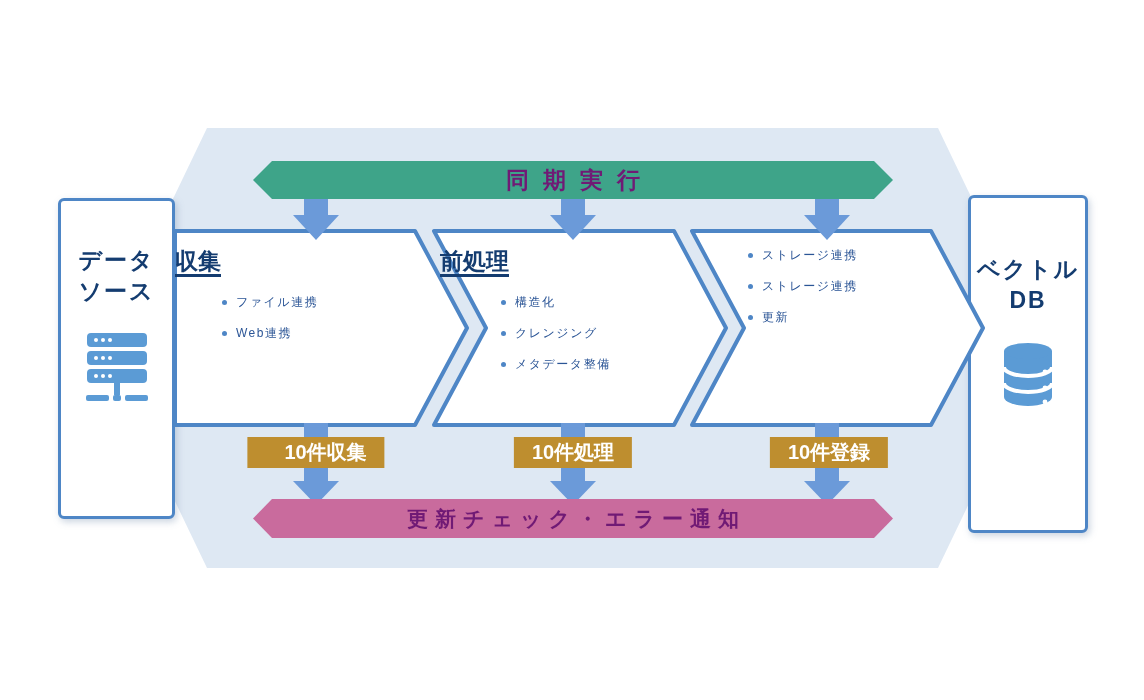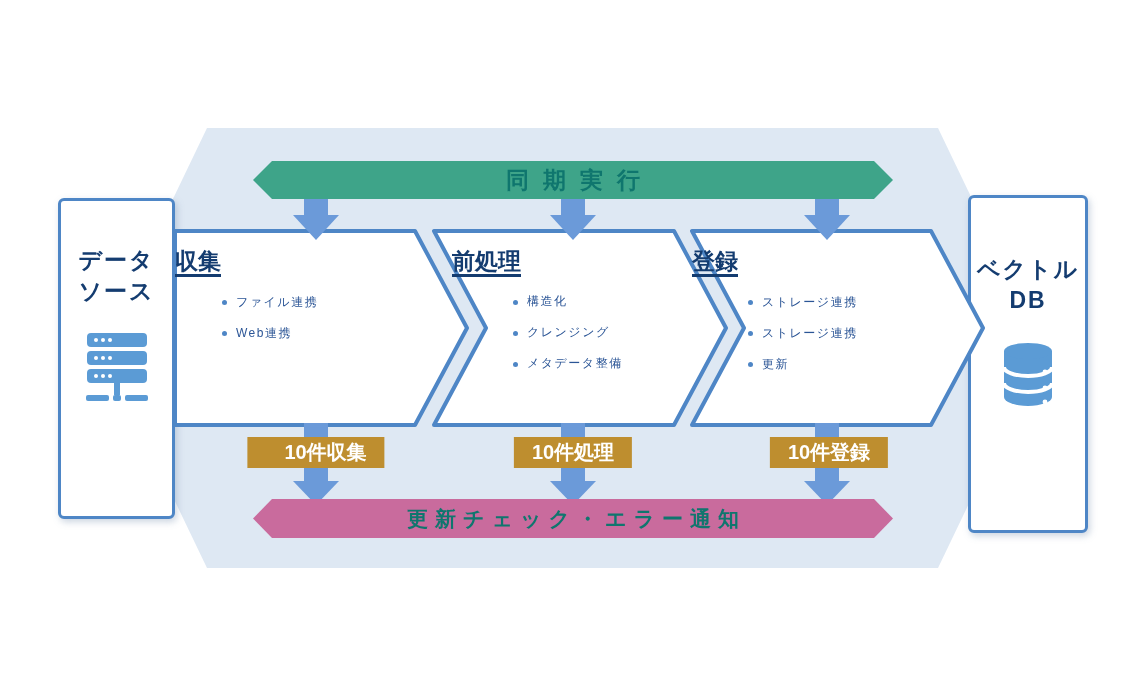--- a/index.html
+++ b/index.html
@@ -27,21 +27,21 @@
     text-align:center;letter-spacing:2px;
   }
   .box-title span{display:block;}
   .side-box svg.box-icon{margin-top:26px;}
   
   svg.shapes{position:absolute;left:0;top:0;z-index:2;pointer-events:none;}
   
   .overlay{position:absolute;z-index:3;}
   .banner-label{
     display:flex;align-items:center;justify-content:center;
-    color:#0f766e;font-weight:bold;
+    color:#701a75;font-weight:bold;
   }
   .banner-label.top{left:253px;top:161px;width:640px;height:38px;font-size:23px;letter-spacing:14px;text-indent:14px;}
   .banner-label.bottom{left:253px;top:499px;width:640px;height:39px;font-size:21px;letter-spacing:7px;text-indent:7px;}
   .stage{top:240px;height:186px;}
   .stage .stage-title{
     color:var(--title_navy,#143c70);font-weight:bold;font-size:23px;
     margin:6px 0 10px 0;
   }
   .stage .stage-title span{
     text-decoration:underline;text-decoration-thickness:2.5px;text-underline-offset:5px;
@@ -49,21 +49,21 @@
   .stage ul{list-style:none;margin:0;padding:0;}
   .stage li{
     position:relative;color:var(--item_navy,#2b5596);font-size:12px;line-height:31px;
     letter-spacing:1.5px;padding-left:14px;
   }
   .stage li::before{
     content:"";position:absolute;left:0;top:13px;width:5px;height:5px;border-radius:50%;
     background:var(--stroke,#4e86c6);
   }
   .stage1{left:175px;width:292px;}
-  .stage2{left:452px;width:292px;font-family:Liberation Mono, monospace;}
+  .stage2{left:440px;width:292px;}
   .stage3{left:692px;width:291px;}
   .stage1 ul{margin-left:47px;}
   .stage2 ul{margin-left:61px;}
   .stage3 ul{margin-left:56px;}
   .badge{
     top:437px;height:31px;line-height:31px;transform:translateX(-50%);
     background:var(--gold,#be8e2f);color:#fff;font-weight:bold;font-size:20px;
     padding:0 18px;white-space:nowrap;
   }
   .badge.b1{left:316px;padding-left:37px;}
@@ -167,23 +167,20 @@
     <div class="stage-title">
       <span>前処理</span>
     </div>
     <ul>
       <li>構造化</li>
       <li>クレンジング</li>
       <li>メタデータ整備</li>
     </ul>
   </div>
   <div class="overlay stage stage3">
-    <div class="stage-title">
-      <span>登録</span>
-    </div>
     <ul>
       <li>ストレージ連携</li>
       <li>ストレージ連携</li>
       <li>更新</li>
     </ul>
   </div>
 
   <div class="overlay badge b1">10件収集</div>
   <div class="overlay badge b2">10件処理</div>
   <div class="overlay badge b3">10件登録</div>

